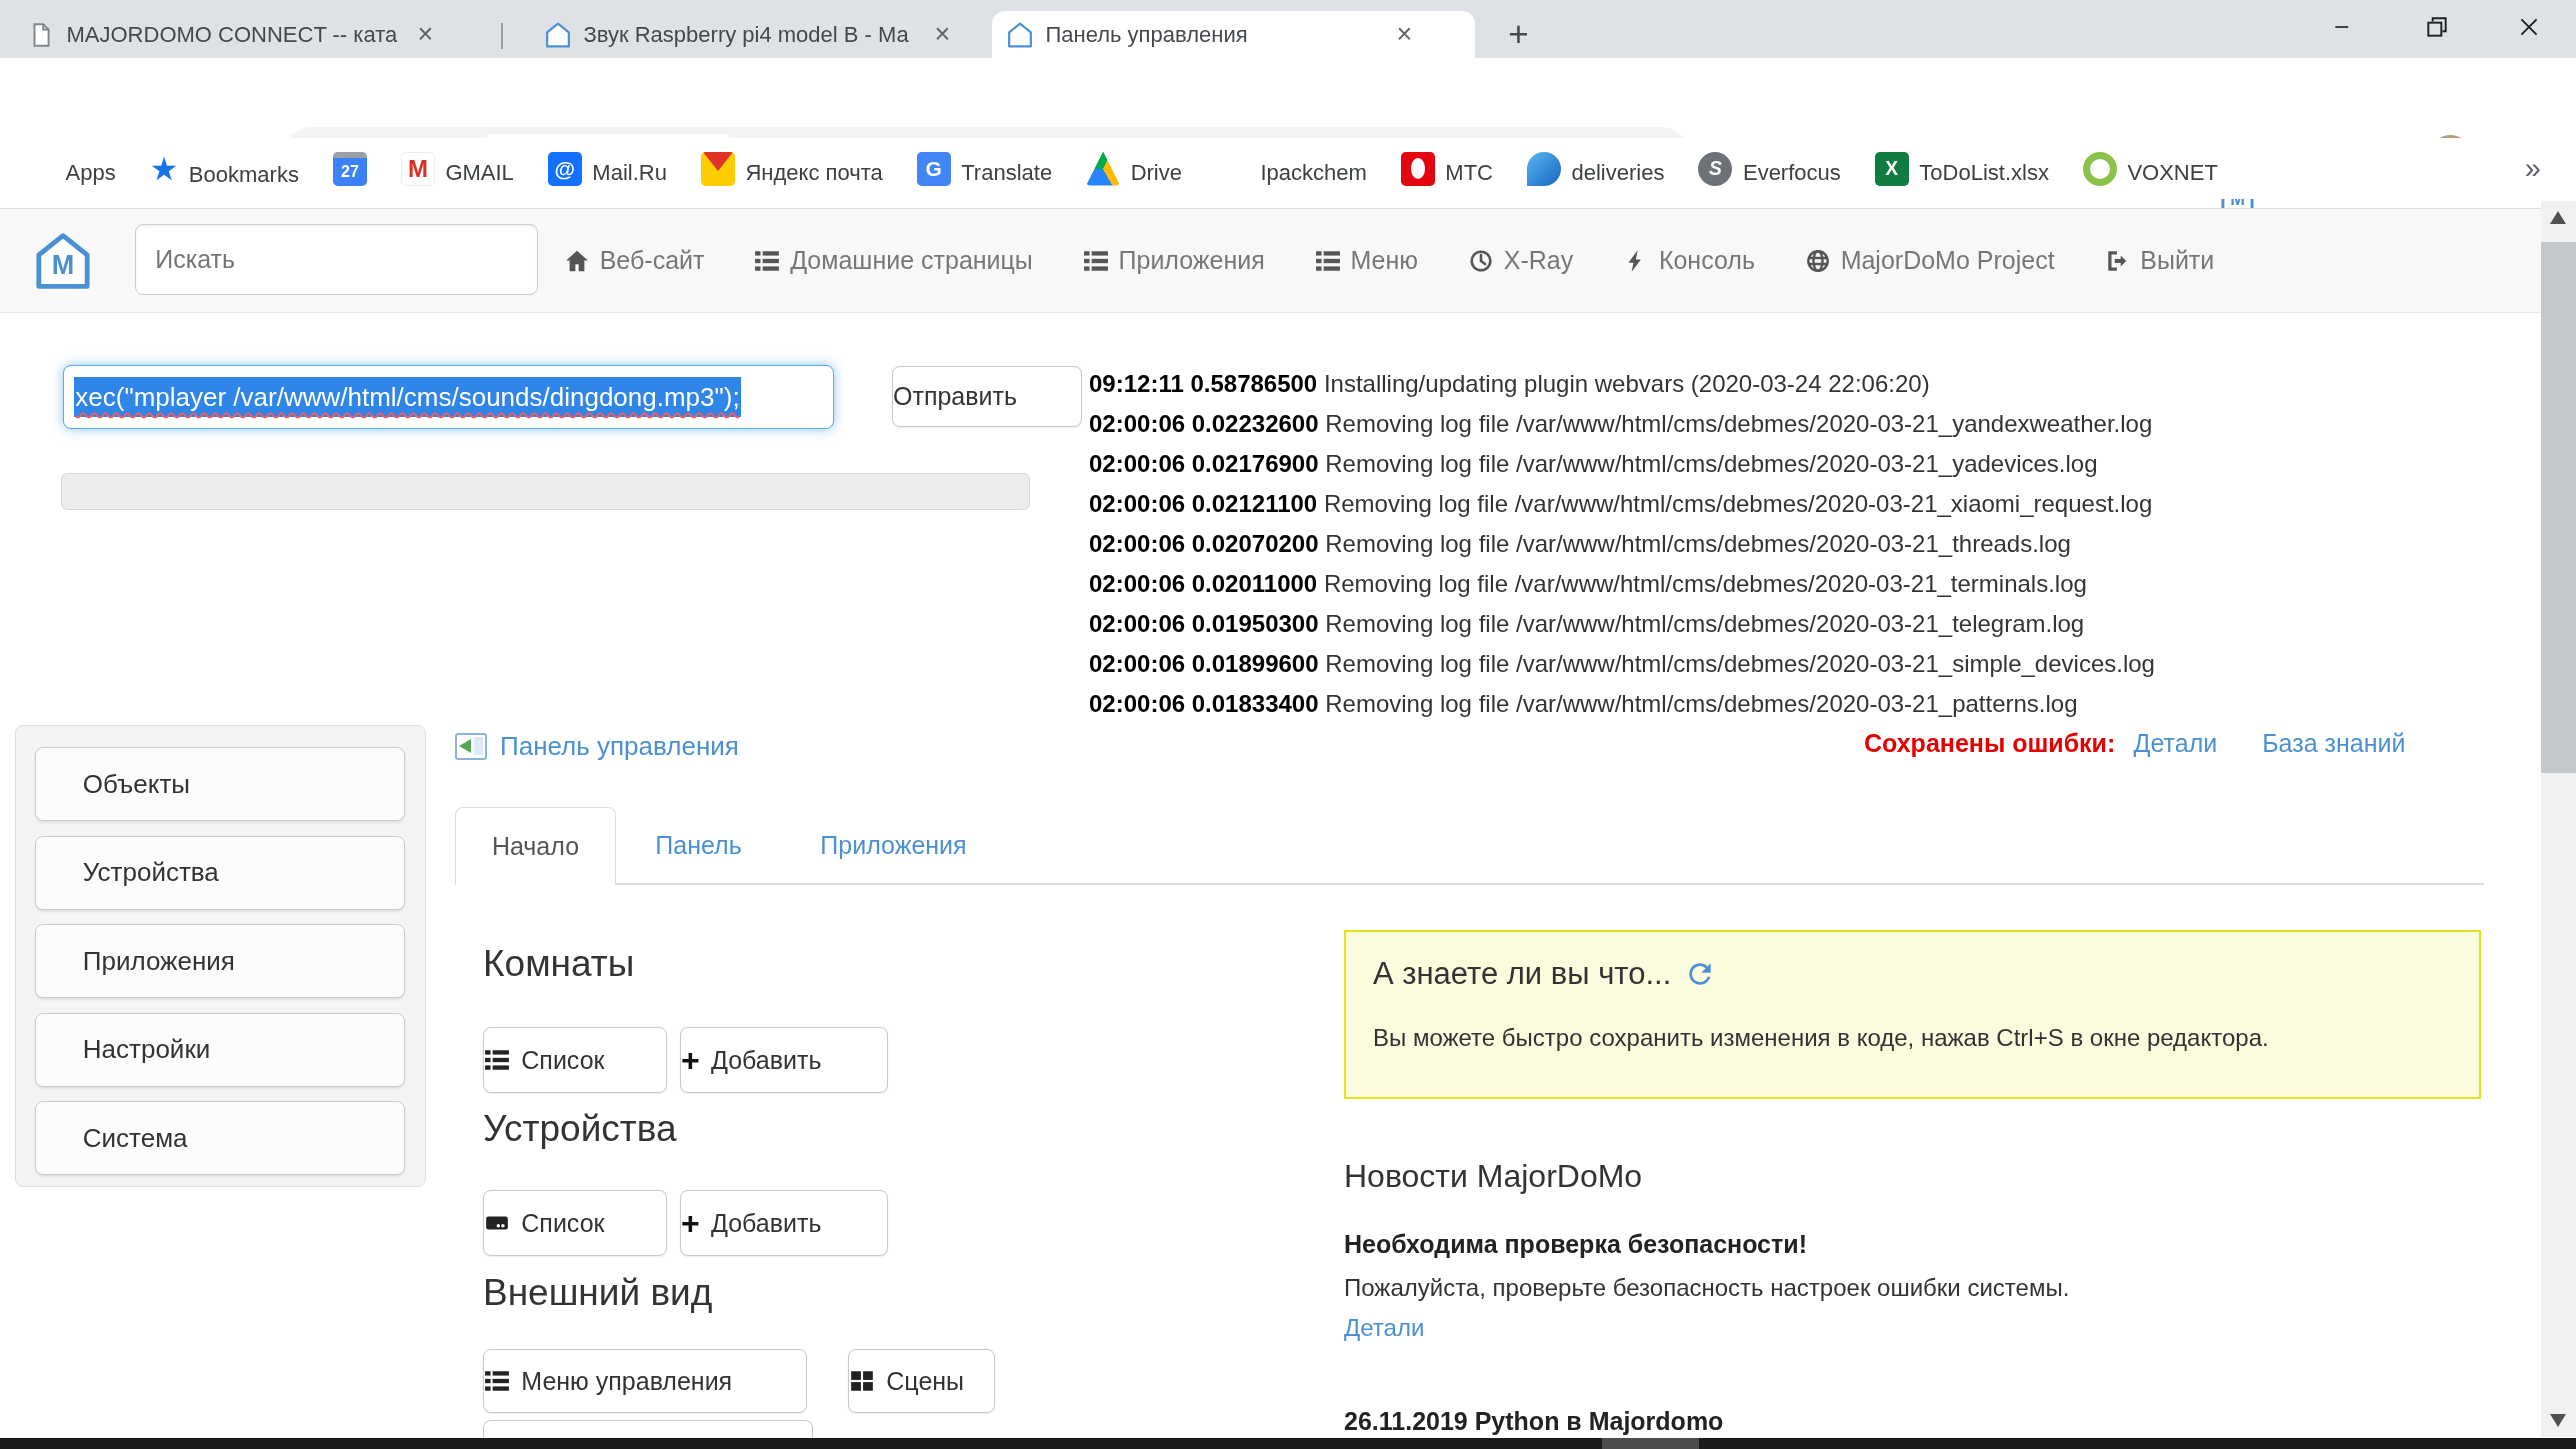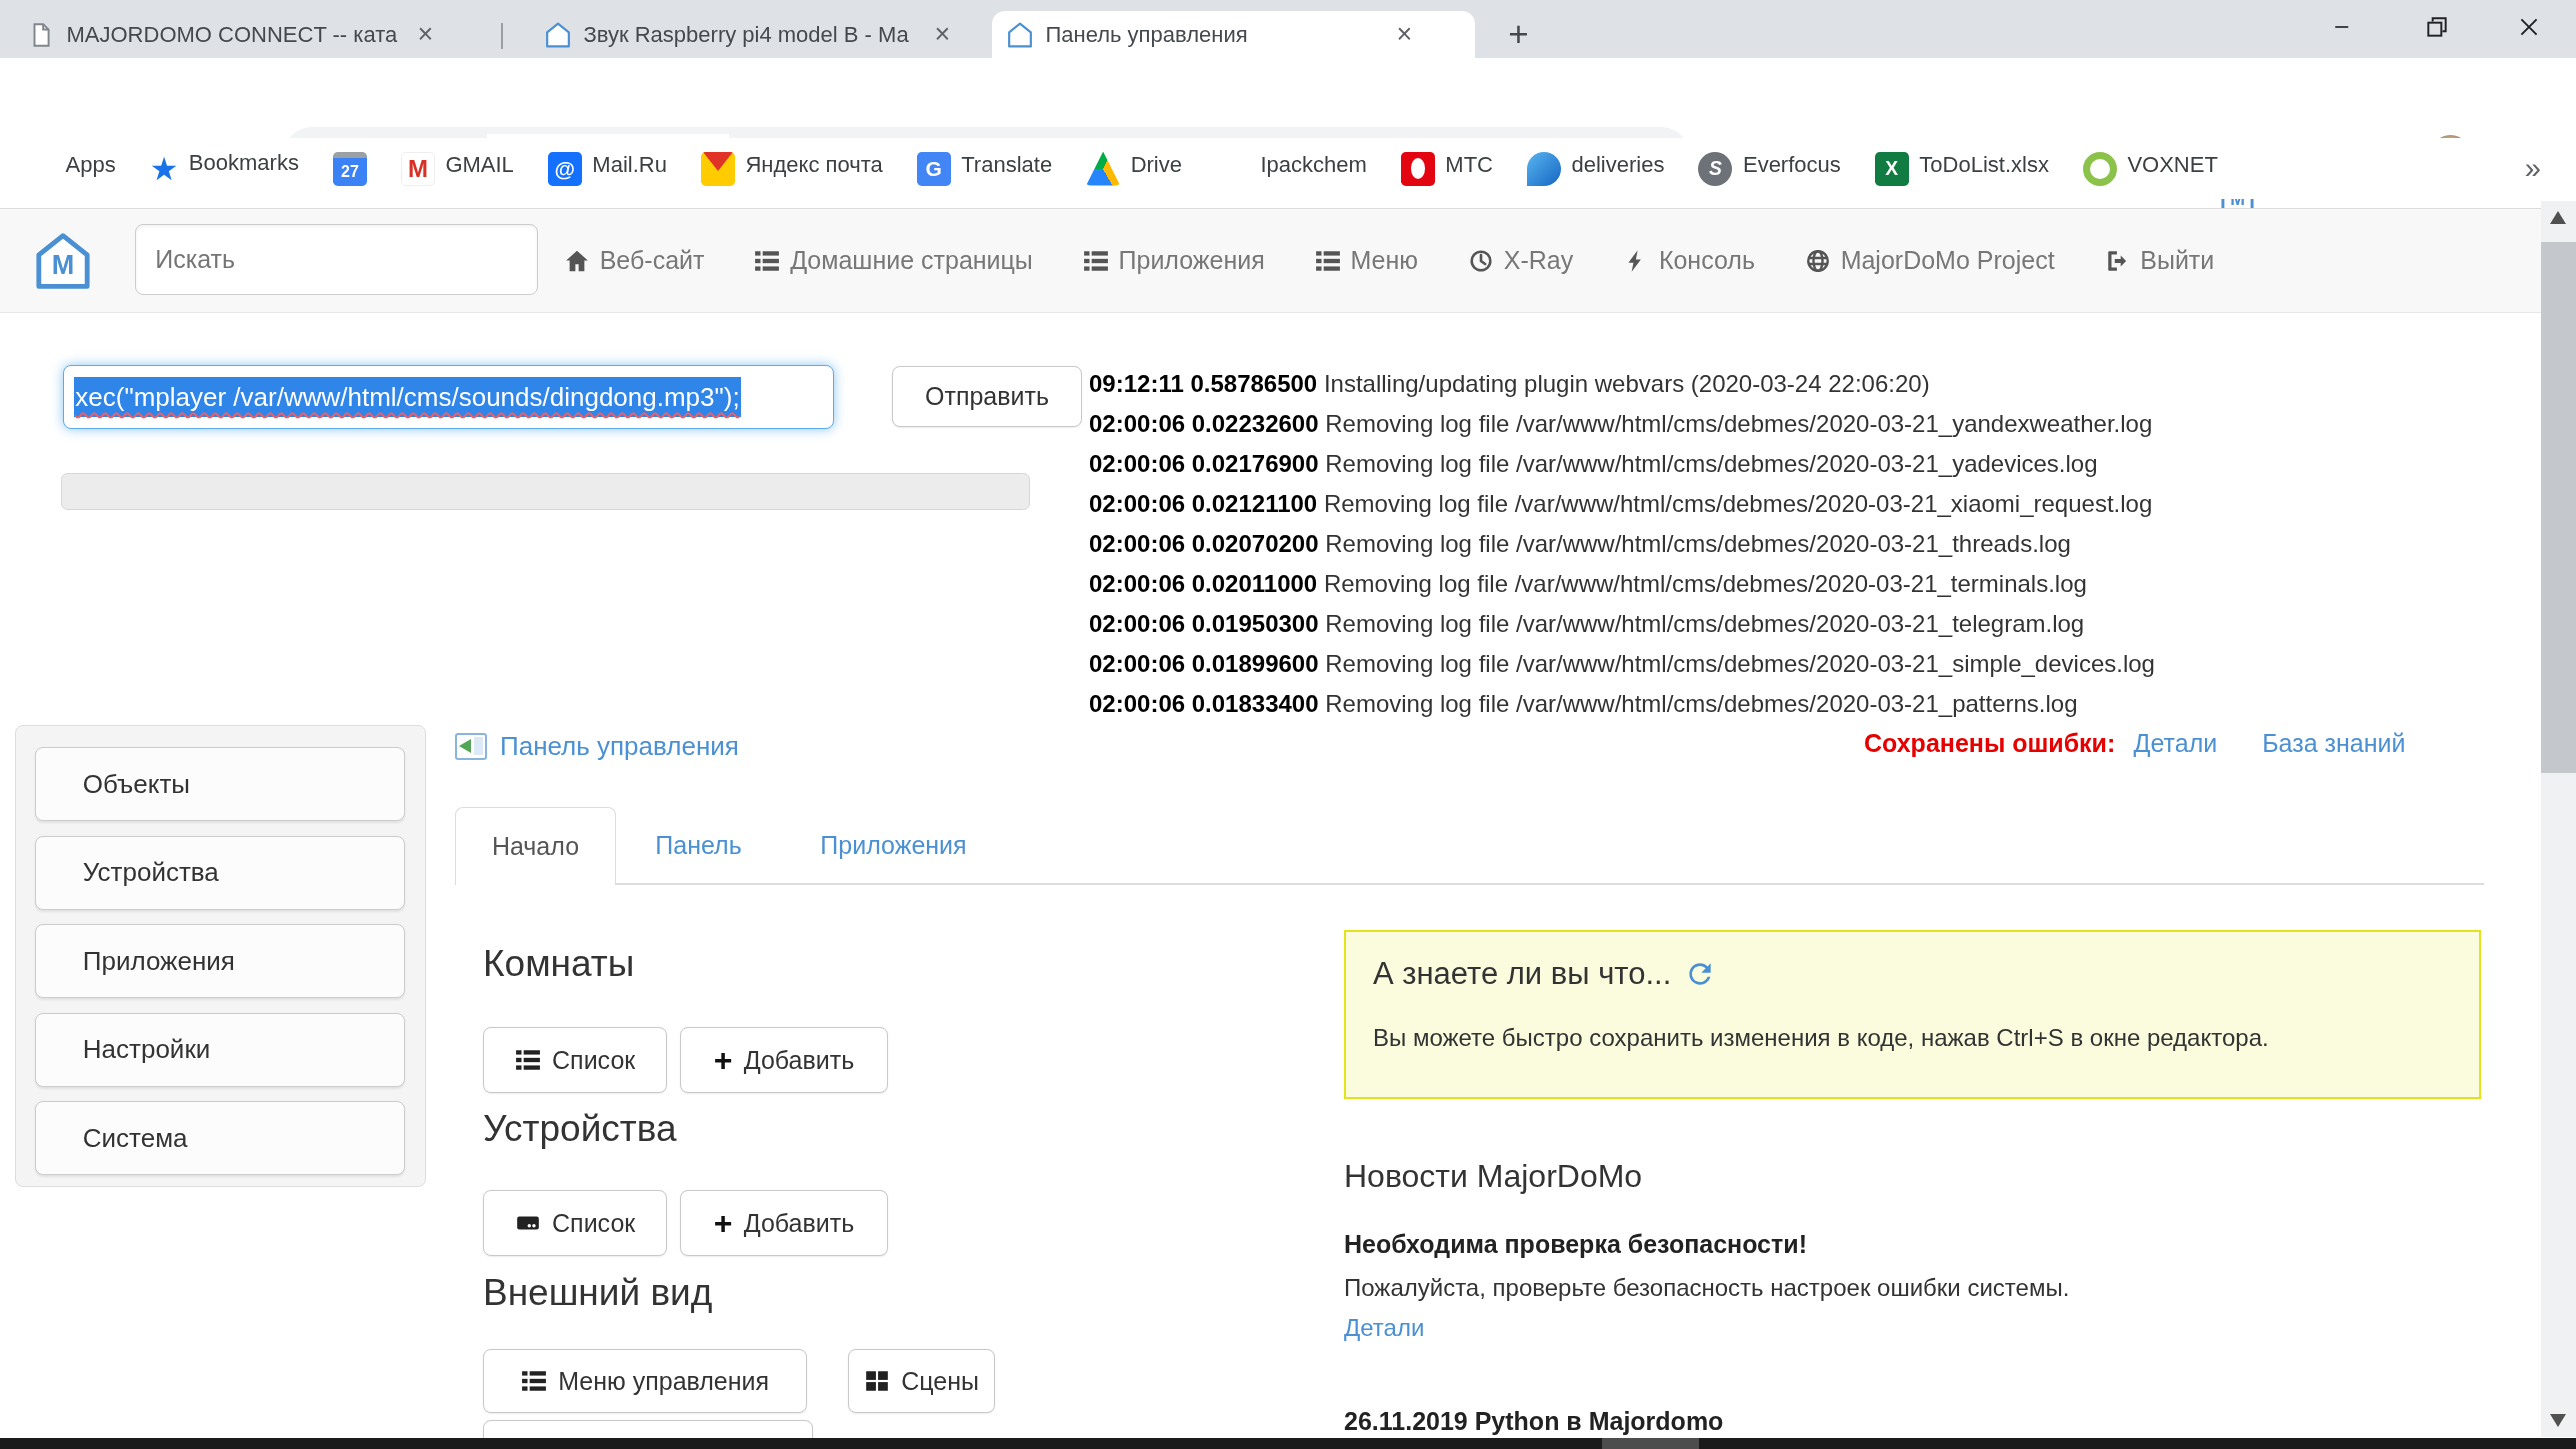--- a/index.html
+++ b/index.html
@@ -19,31 +19,31 @@
   .winbtn{position:absolute;top:0;width:76px;height:53px;display:flex;align-items:center;justify-content:center;color:#202124}
   .toolbar{position:absolute;left:0;top:58px;width:2576px;height:81px;background:#fff}
   .tbtn{position:absolute;width:45px;height:45px;top:76px;display:flex;align-items:center;justify-content:center;color:#5f6368}
   .omni{position:absolute;left:283px;top:69px;width:1407px;height:58px;background:#f1f3f4;border-radius:29px;display:flex;align-items:center;padding-left:22.5px}
   .notsec{font-size:23px;color:#c5221f;margin-left:9.7px;white-space:nowrap}
   .omni-sep{width:1.6px;height:31px;background:#dadce0;margin:0 16px}
   .redact{width:242px;height:45px;background:#fff}
   .urltxt{font-size:25px;color:#3c4043;margin-left:4.8px}
   .ext{position:absolute;top:76px;width:45px;height:45px;display:flex;align-items:center;justify-content:center}
   .bar-bm{position:absolute;left:0;top:138px;width:2576px;height:61px;background:#fff;display:flex;align-items:center;padding-left:21px;gap:34px}
-  .bm{display:flex;align-items:flex-start;gap:10.5px;flex:0 0 auto}
+  .bm{display:flex;align-items:flex-end;gap:10.5px;flex:0 0 auto}
   .bm .lbl{font-size:22px;color:#3c4043;white-space:nowrap}
   .bi{width:34px;height:34px;display:flex;align-items:center;justify-content:center;border-radius:4.8px;font-weight:bold}
   
   .mdm-nav{position:absolute;left:0;top:208px;width:2576px;height:105px;background:#f8f8f8;border-top:0.8px solid #dcdcdc;border-bottom:0.8px solid #e7e7e7}
   .mdm-item{display:flex;align-items:center;gap:9.7px;font-size:25px;color:#777;white-space:nowrap}
   .mdm-item svg{color:#555}
   .search{position:absolute;left:135px;top:224px;width:403px;height:71px;border:0.8px solid #ccc;border-radius:8px;background:#fff;box-shadow:inset 0 1.6px 3.2px rgba(0,0,0,.06);font-size:25px;padding:0 19.3px;color:#555;font-family:"Liberation Sans",sans-serif}
   .cmd{position:absolute;left:63px;top:365px;width:771px;height:64px;background:#fff;border:1.6px solid #5ca9ef;border-radius:8px;box-shadow:0 0 11.3px rgba(82,168,236,.65);display:flex;align-items:center;padding:0 9.7px;overflow:hidden}
   .cmd span{font-size:26px;color:#fff;background:#2f86e8;white-space:nowrap;padding:4.8px 1.6px;text-decoration-line:underline;text-decoration-style:wavy;text-decoration-color:#ff5a5a;text-decoration-thickness:2.4px;text-underline-offset:6.4px}
-  .btn{display:inline-flex;align-items:center;justify-content:center;background:#fff;border:1.6px solid #c9c9c9;border-radius:8px;font-size:25px;color:#333;gap:11.3px;box-shadow:0 0.8px 1.6px rgba(0,0,0,.08)}
+  .btn{display:inline-flex;align-items:center;background:#fff;border:1.6px solid #c9c9c9;border-radius:8px;font-size:25px;color:#333;gap:11.3px;box-shadow:0 0.8px 1.6px rgba(0,0,0,.08)}
   .graybar{position:absolute;left:61px;top:473px;width:969px;height:37px;background:#ececec;border:0.8px solid #d6d6d6;border-radius:6.4px}
   .logs{position:absolute;left:1089px;top:364px;width:1441px}
   .logline{font-size:24px;line-height:40px;white-space:nowrap;color:#333}
   .logline b{color:#000}
   .errline{position:absolute;top:729px;left:1864px;font-size:25px;white-space:nowrap}
   .errline b{color:#e60000}
   .link{color:#4a90d2;text-decoration:none}
   .sidebar{position:absolute;left:14.5px;top:725px;width:411px;height:462px;background:#f4f4f4;border:0.8px solid #ddd;border-radius:8px;padding:21px 19.3px}
   .sbtn{height:74px;background:#fcfcfc;border:0.8px solid #ccc;border-radius:8px;box-shadow:0 1.6px 2.4px rgba(0,0,0,.08);display:flex;align-items:center;padding-left:47px;font-size:26px;color:#333;margin-bottom:14.5px}
   .crumb{position:absolute;left:455px;top:731px;display:flex;align-items:center;gap:13px;font-size:26px}

